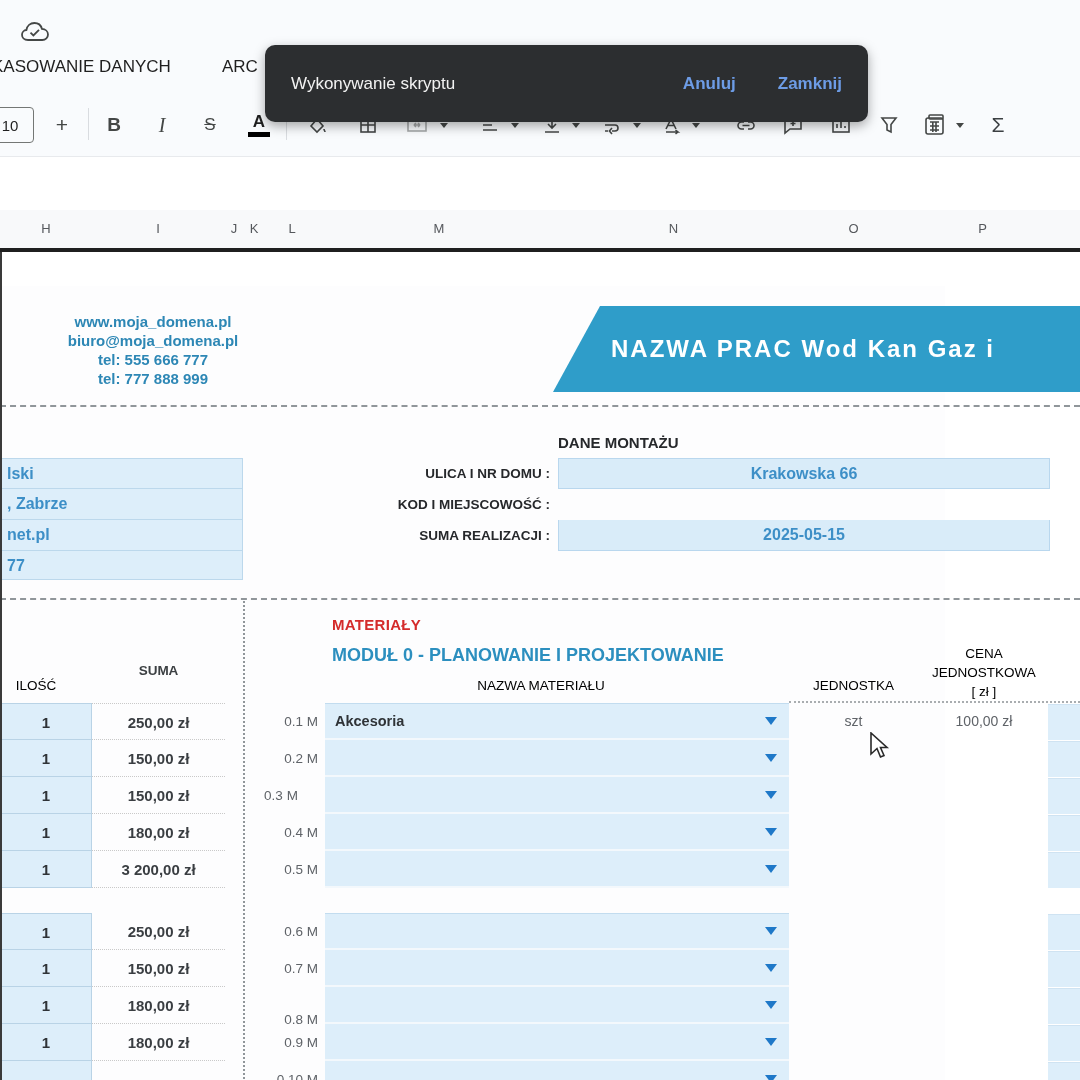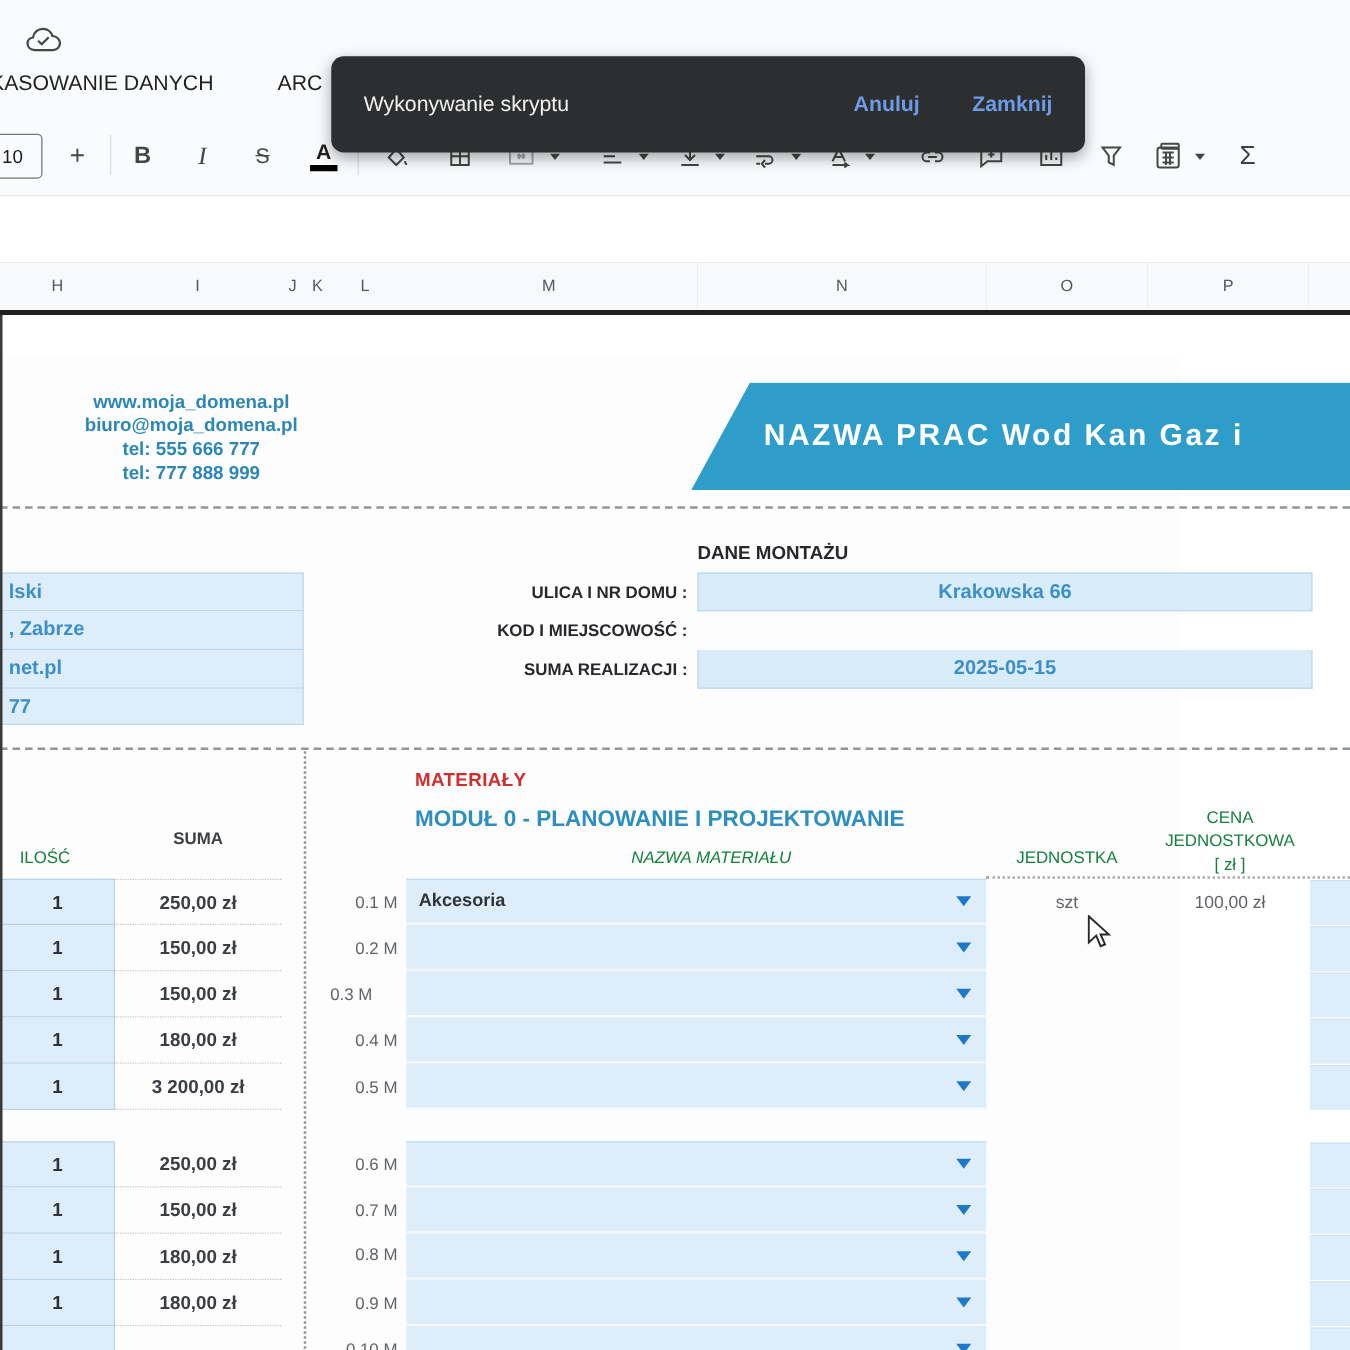--- a/index.html
+++ b/index.html
@@ -46,21 +46,21 @@
   .dash-h{border-top:2px dashed #90969a;height:0;}
   .dash-v{border-left:2px dotted #90969a;width:0;}
   .client-row{left:0;width:243px;height:31px;line-height:30px;padding-left:6px;box-sizing:border-box;
               color:#3d8fc7;font-weight:bold;font-size:16px;background:#ddeefa;border:1px solid #bcd8ec;border-top:none;}
   .dm-title{left:558px;top:148px;width:200px;text-align:left;font-size:15px;font-weight:bold;color:#26282b;}
   .dm-label{width:250px;height:31px;line-height:31px;text-align:right;font-size:13.5px;font-weight:bold;color:#26282b;left:300px;}
   .dm-value{left:558px;width:492px;height:31px;line-height:30px;text-align:center;color:#3d8fc7;font-weight:bold;font-size:16px;
             background:#d9ecf9;border:1px solid #b9d7ee;border-top:none;box-sizing:border-box;}
   .sec-red{left:332px;top:330px;font-size:15px;font-weight:bold;color:#d42b2b;letter-spacing:.3px;}
   .sec-blue{left:332px;top:359px;font-size:18px;font-weight:bold;color:#2c8fbf;}
-  .th{color:#15803d;font-size:13.5px;text-align:center;}
+  .th{color:#000000;font-size:13.5px;text-align:center;}
   
   .qtycell{left:0;width:92px;height:37px;line-height:37px;text-align:center;font-size:15px;font-weight:bold;color:#2f3337;
            background:#ddeefa;border:1px solid #b9d3e6;box-sizing:border-box;border-top:none;}
   .sumacell{left:92px;width:133px;height:37px;line-height:37px;text-align:center;font-size:15px;font-weight:bold;color:#3a3e42;
             border-bottom:1px dotted #c9c9c9;box-sizing:border-box;}
   .rowlab{left:244px;width:74px;height:37px;line-height:37px;text-align:right;font-size:13.5px;color:#5f6368;}
   .ddcell{left:325px;width:464px;height:37px;background:#ddeefa;border-bottom:2px solid #f3f8fc;box-sizing:border-box;
           display:flex;align-items:center;}
   .ddtext{margin-left:10px;font-size:14.5px;font-weight:bold;color:#2f3337;}
   .ddcaret{margin-left:auto;margin-right:12px;width:0;height:0;border-left:6px solid transparent;border-right:6px solid transparent;border-top:8px solid #1e78c8;}
@@ -216,21 +216,21 @@
     <div class="abs dm-value" style="top:234px;">2025-05-15</div>
 
     <div class="abs dash-h" style="left:0;top:312px;width:1080px;"></div>
     <div class="abs dash-v" style="left:243px;top:312px;height:768px;"></div>
 
     <div class="abs sec-red">MATERIAŁY</div>
     <div class="abs sec-blue">MODUŁ 0 - PLANOWANIE I PROJEKTOWANIE</div>
 
     <div class="abs th" style="left:0;top:392px;width:72px;">ILOŚĆ</div>
     <div class="abs th" style="left:92px;top:377px;width:133px;color:#3c4043;font-weight:bold;">SUMA</div>
-    <div class="abs th" style="left:337px;top:392px;width:464px;font-style:italic;">NAZWA MATERIAŁU</div>
+    <div class="abs th" style="left:309px;top:392px;width:464px;">NAZWA MATERIAŁU</div>
     <div class="abs th" style="left:789px;top:392px;width:129px;">JEDNOSTKA</div>
     <div class="abs th" style="left:918px;top:358px;width:132px;line-height:19px;">
       <div>CENA</div>
       <div>JEDNOSTKOWA</div>
       <div>[ zł ]</div>
     </div>
     <div class="abs" style="left:789px;top:415px;width:291px;border-top:2px dotted #a9adb0;"></div>
 
     <div class="abs qtycell" style="top:417px;border-top:1px solid #b9d3e6;">1</div>
     <div class="abs sumacell" style="top:417px;border-top:1px dotted #c9c9c9;">250,00 zł</div>
@@ -292,21 +292,21 @@
     <div class="abs sumacell" style="top:664px;">150,00 zł</div>
     <div class="abs rowlab" style="top:664px;">0.7 M</div>
     <div class="abs ddcell" style="top:664px;">
       <span class="ddtext"></span>
       <span class="ddcaret"></span>
     </div>
     <div class="abs stripcell" style="top:665px;"></div>
 
     <div class="abs qtycell" style="top:701px;">1</div>
     <div class="abs sumacell" style="top:701px;">180,00 zł</div>
-    <div class="abs rowlab" style="top:699px;">0.8 M</div>
+    <div class="abs rowlab" style="top:715px;">0.8 M</div>
     <div class="abs ddcell" style="top:701px;">
       <span class="ddtext"></span>
       <span class="ddcaret"></span>
     </div>
     <div class="abs stripcell" style="top:702px;"></div>
 
     <div class="abs qtycell" style="top:738px;">1</div>
     <div class="abs sumacell" style="top:738px;">180,00 zł</div>
     <div class="abs rowlab" style="top:738px;">0.9 M</div>
     <div class="abs ddcell" style="top:738px;">

